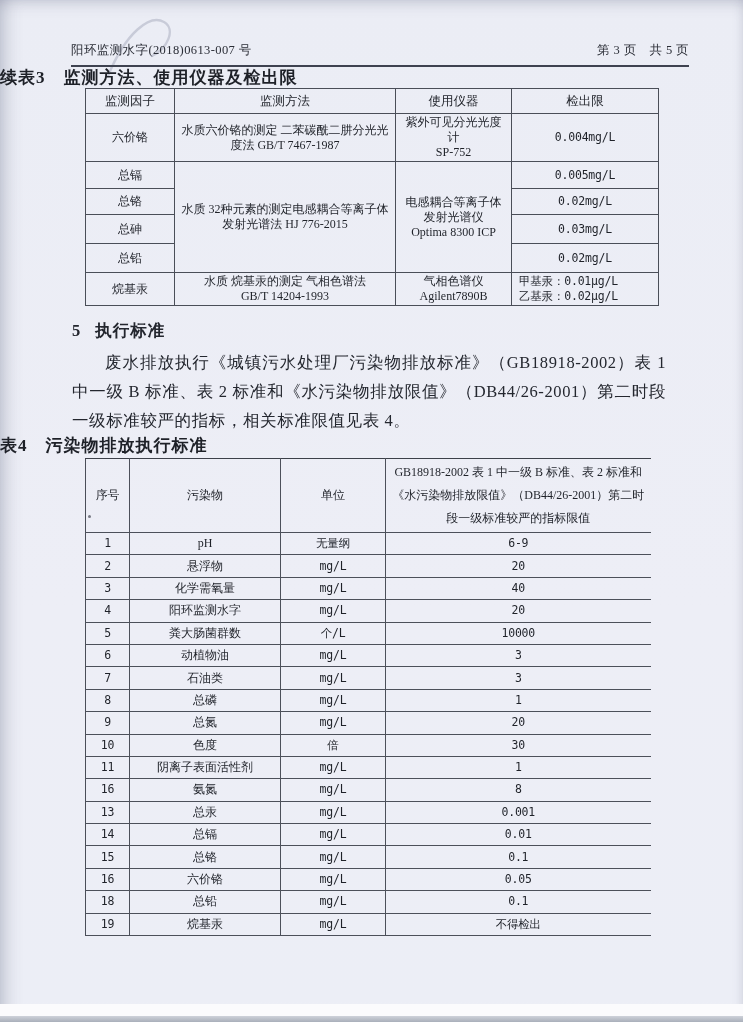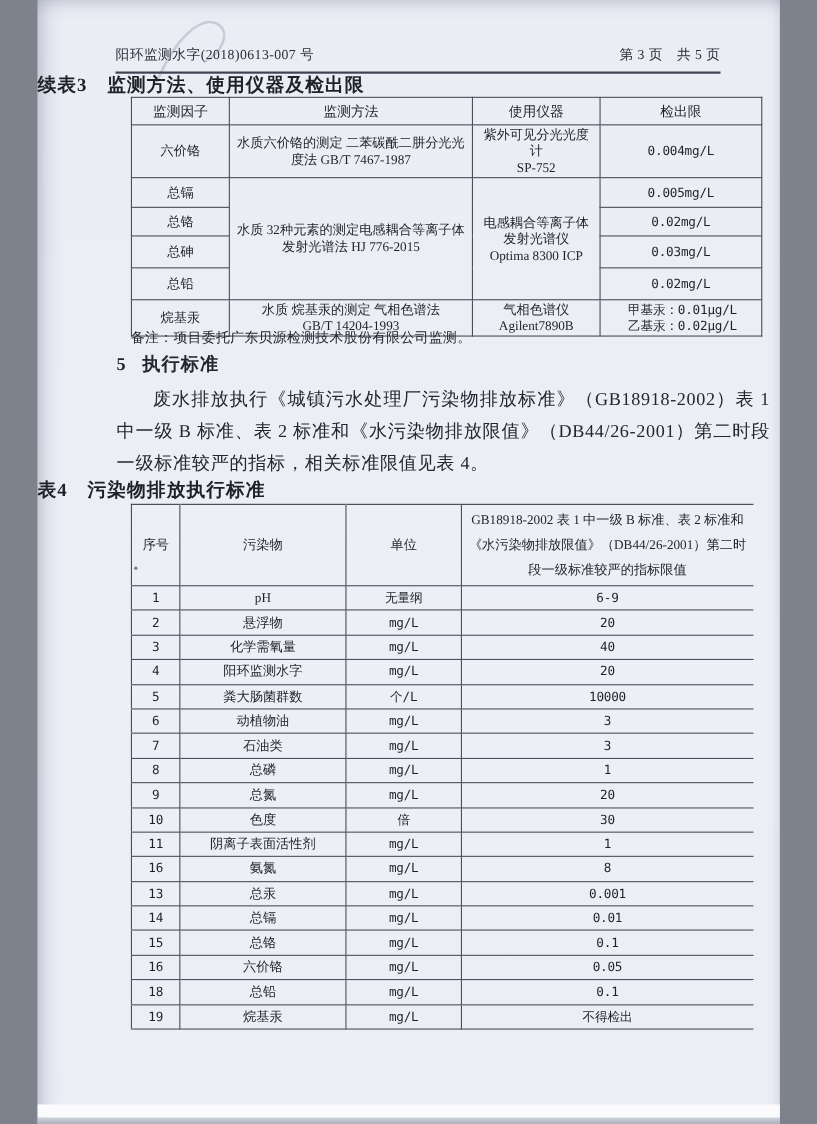--- a/index.html
+++ b/index.html
@@ -1,18 +1,18 @@
 <!DOCTYPE html>
 <html><head>
 <meta charset="utf-8">
 <style>
   html,body{margin:0;padding:0;background:#7e828c;}
   .scan{
     position:relative;
-    width:675px;height:1022px;
+    width:743px;height:1022px;
     margin:0 auto;
     background:linear-gradient(180deg,#ebedf5 0%,#edeef6 60%,#eceef6 98%,#f1f2f8 100%);
     box-shadow:inset 14px 0 18px -10px rgba(70,75,105,.30),
                inset 0 12px 16px -10px rgba(70,75,105,.22),
                inset -8px 0 12px -8px rgba(70,75,105,.16);
     font-family:"Liberation Serif","DejaVu Serif",serif;
     color:#23262e;
     overflow:hidden;
   }
   .edge-white{position:absolute;left:0;right:0;top:1004px;height:12px;background:#fbfbfd;}
@@ -36,21 +36,21 @@
     text-align:center;vertical-align:middle;white-space:pre-line;
     font-weight:normal;color:#1f2229;
   }
   .num{font-family:"DejaVu Sans Mono","Liberation Mono",monospace;font-size:11.5px;letter-spacing:-0.2px;}
   
   .t3{left:85px;top:88px;width:573px;border:1.6px solid #3c4049;}
   .t3 th,.t3 td{border:1px solid #4a4e58;}
   .t3 thead th{height:22px;font-size:12.5px;}
   .t3 .r0{height:36px;}.t3 .r1{height:27px;}.t3 .r2{height:26px;}
   .t3 .r3{height:29px;}.t3 .r4{height:29px;}.t3 .r5{height:32px;}
-  .t3 .left{text-align:center;padding-left:7px;}
+  .t3 .left{text-align:left;padding-left:7px;}
   .note{position:absolute;left:85px;top:299px;font-size:12.5px;letter-spacing:.4px;color:#23262e;}
   
   .sec-head{position:absolute;left:72px;top:320px;font-size:16.5px;font-weight:bold;letter-spacing:1px;}
   .sec-head .no{margin-right:14px;}
   .para{
     position:absolute;left:72px;top:349px;width:594px;
     font-size:16.5px;line-height:28.8px;letter-spacing:.6px;
     text-indent:2em;text-align:justify;color:#24272f;
   }
   
@@ -128,21 +128,20 @@
         <td>水质 烷基汞的测定 气相色谱法
 GB/T 14204-1993</td>
         <td>气相色谱仪
 Agilent7890B</td>
         <td class="num left">甲基汞：0.01μg/L
 乙基汞：0.02μg/L</td>
       </tr>
     </tbody>
   </table>
 
-  <div class="note">备注：项目委托广东贝源检测技术股份有限公司监测。</div>
 
   <div class="sec-head">
     <span class="no">5</span><span>执行标准</span>
   </div>
   <div class="para">废水排放执行《城镇污水处理厂污染物排放标准》（GB18918-2002）表 1 中一级 B 标准、表 2 标准和《水污染物排放限值》（DB44/26-2001）第二时段一级标准较严的指标，相关标准限值见表 4。</div>
 
   <div class="tbl-title t4-title">表4　污染物排放执行标准</div>
 
   <table class="t4">
     <colgroup>

